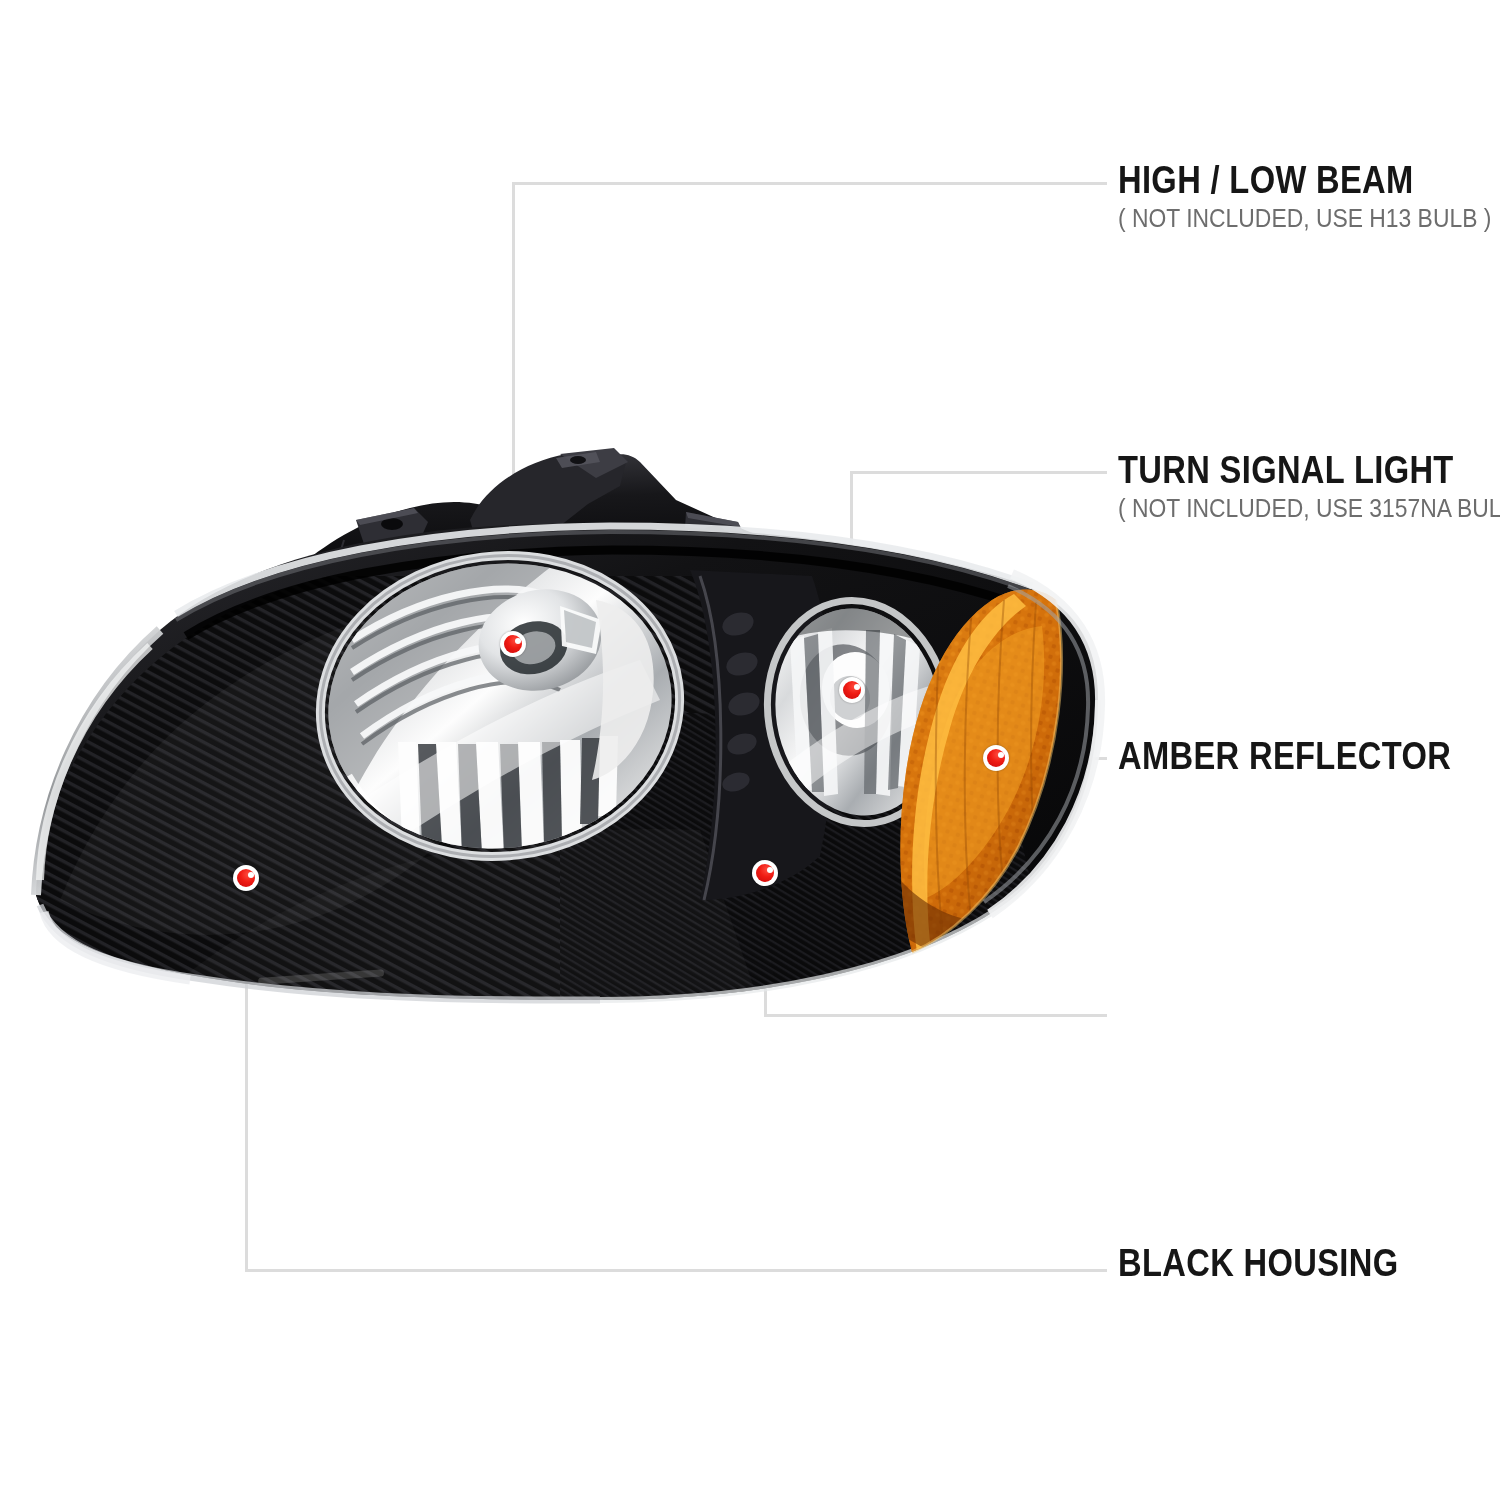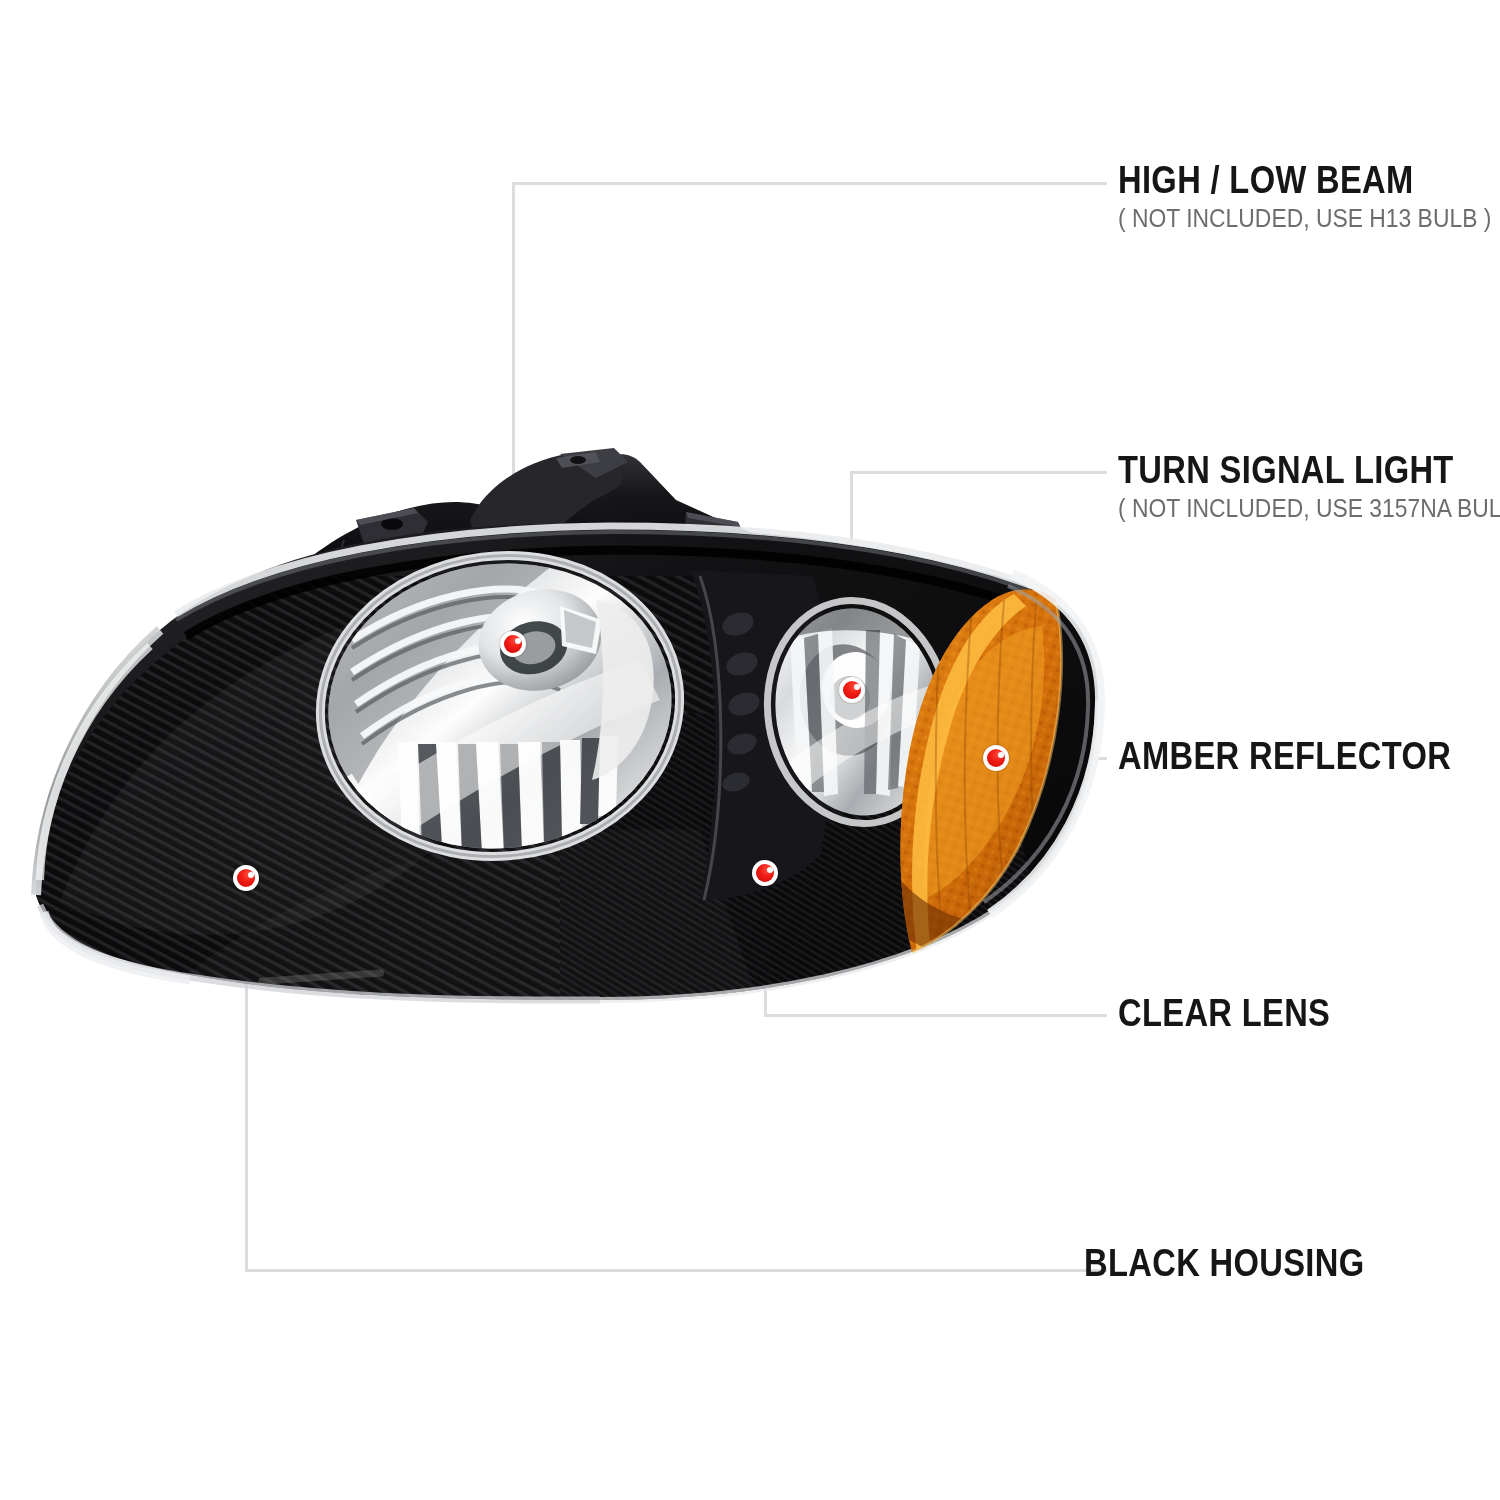--- a/index.html
+++ b/index.html
@@ -444,21 +444,18 @@
 
   <div class="label" style="left:1118px; top:450px;">
     <div class="title">TURN SIGNAL LIGHT</div>
     <div class="sub">( NOT INCLUDED, USE  3157NA  BULB )</div>
   </div>
 
   <div class="label" style="left:1118px; top:736px;">
     <div class="title">AMBER REFLECTOR</div>
   </div>
 
-  <div class="label" style="left:1118px; top:993px;">
-    <div class="title">CLEAR LENS</div>
-  </div>
-
-  <div class="label" style="left:1084px; top:1243px;">
+
+  <div class="label" style="left:1118px; top:1243px;">
     <div class="title">BLACK HOUSING</div>
   </div>
 
 </div>
 
 </body></html>

